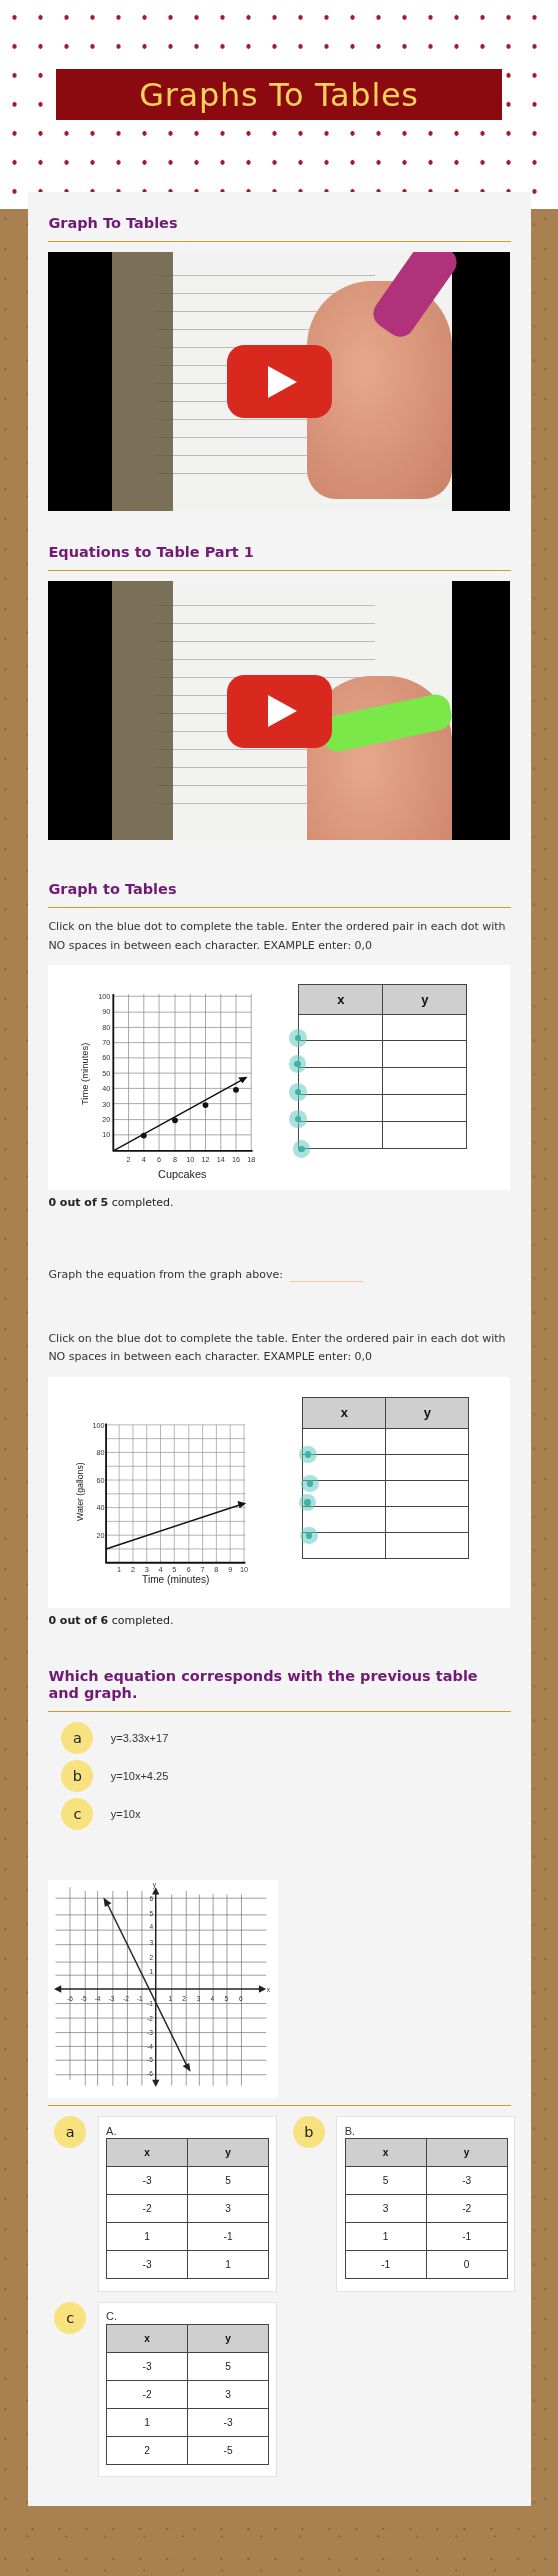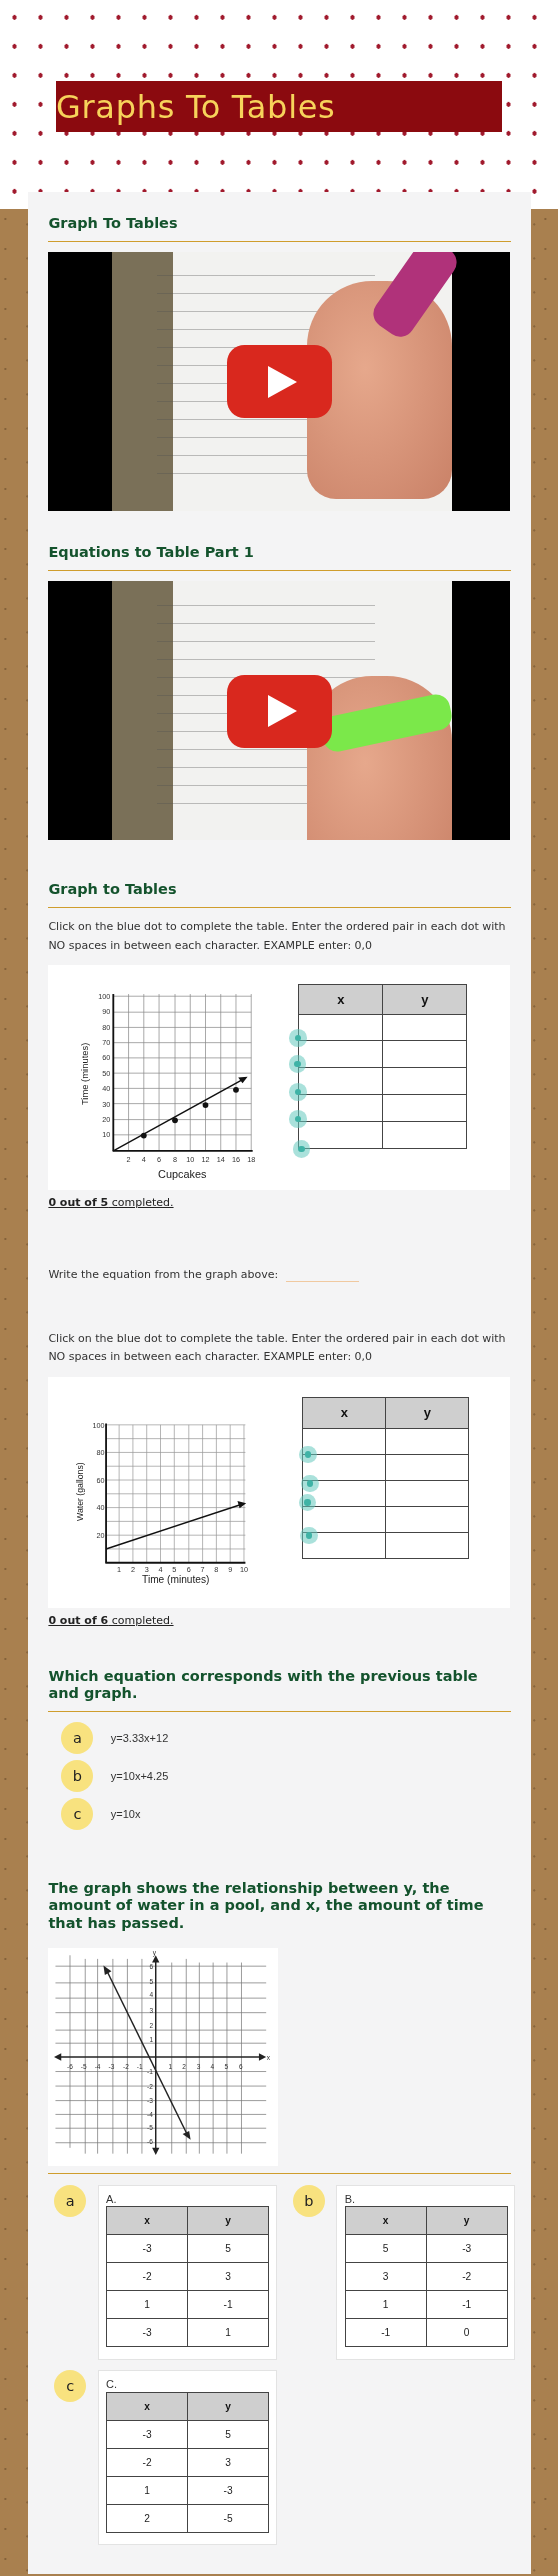--- a/index.html
+++ b/index.html
@@ -16,43 +16,43 @@
   .header {
     height: 209px;
     background-color: #fff;
     background-image: radial-gradient(circle, #a0192c 2.2px, transparent 2.5px);
     background-size: 26px 29px;
     background-position: 1.5px 2.9px;
     position: relative;
   }
   .title-banner {
     position: absolute;
-    left: 56px; top: 81px;
+    left: 56px; top: 69px;
     width: 446px; height: 51px;
     background: #8b0a0f;
-    display: flex; align-items: center; justify-content: flex-start;
+    display: flex; align-items: center; justify-content: center;
   }
   .title-banner h1 {
     font-family: "DejaVu Sans", sans-serif;
     font-weight: normal;
     font-size: 32px;
     color: #f7d35b;
     letter-spacing: 0.7px;
   }
   .card {
     position: relative;
     margin: -17.4px 28px 0 28px;
     width: 503px;
     background: #f4f4f5;
     padding: 0 20.4px 29px 20.4px;
   }
   .section-title {
     font-family: "DejaVu Sans", sans-serif;
     font-size: 14.5px;
-    color: #14532d;
+    color: #701a75;
     padding-bottom: 8.7px;
     border-bottom: 1.1px solid #cf9d2d;
     margin-bottom: 10.2px;
     line-height: 1.2;
   }
   .section { padding-top: 23px; }
   .p-text { font-size: 11px; color: #333; line-height: 1.65; margin-bottom: 10.2px; }
   .video {
     position: relative;
     width: 462px; height: 259px;
@@ -113,21 +113,21 @@
     background: #cfcfcf; font-weight: bold; font-size: 13px; color: #111;
     border: 1.5px solid #444; height: 30.5px;
   }
   table.xy td { border: 1.5px solid #444; background: #fff; text-align: center; font-size: 10.2px; color: #222; }
   .hotspot {
     position: absolute; width: 17.4px; height: 17.4px; border-radius: 50%;
     background: rgba(100,200,190,0.55);
     display: flex; align-items: center; justify-content: center; cursor: pointer;
   }
   .hotspot::after { content: ""; width: 6.5px; height: 6.5px; border-radius: 50%; background: #3fb3a6; }
-  .completed { font-size: 11px; color: #222; margin: 5.8px 0 0 0; text-decoration: underline; }
+  .completed { font-size: 11px; color: #222; margin: 5.8px 0 0 0; }
   .completed b { font-weight: bold; }
   .equation-line { font-size: 11px; color: #333; margin: 57px 0 0 0; display: flex; align-items: center; gap: 7.3px; }
   .equation-input {
     width: 73px; height: 16px; border: none; border-bottom: 0.7px solid #f0c9a0;
     background: transparent; font-size: 11px;
   }
   .choice { display: flex; align-items: center; gap: 17.4px; margin: 5.8px 0 5.8px 13px; }
   .choice-letter {
     width: 32px; height: 32px; border-radius: 50%;
     background: #f8e27f;
@@ -275,21 +275,21 @@
         <div class="hotspot" style="left:16px;top:57px"></div>
         <div class="hotspot" style="left:15.3px;top:83px"></div>
         <div class="hotspot" style="left:16px;top:111px"></div>
         <div class="hotspot" style="left:16px;top:138px"></div>
         <div class="hotspot" style="left:19.6px;top:168px"></div>
       </div>
     </div>
     <p class="completed"><b>0 out of 5</b><span> completed.</span></p>
 
     <div class="equation-line">
-      <span>Write the equation from the graph above:</span>
+      <span>Graph the equation from the graph above:</span>
       <input class="equation-input" type="text" value="" style="">
     </div>
   </div>
 
   <div class="section" style="padding-top:48px">
     <p class="p-text">Click on the blue dot to complete the table. Enter the ordered pair in each dot with NO spaces in between each character. EXAMPLE enter: 0,0</p>
     <div class="interactive-box" style="padding-top:13px">
       <div class="graph-wrap">
         <svg width="225" height="196" viewBox="0 0 310 270">
           <g stroke="#999" stroke-width="1">
@@ -376,34 +376,33 @@
         <div class="hotspot" style="left:27px;top:137px"></div>
       </div>
     </div>
     <p class="completed"><b>0 out of 6</b><span> completed.</span></p>
   </div>
 
   <div class="section" style="padding-top:41px">
     <h2 class="section-title">Which equation corresponds with the previous table and graph.</h2>
     <div class="choice">
       <div class="choice-letter">a</div>
-      <div class="choice-text">y=3.33x+12</div>
+      <div class="choice-text">y=3.33x+17</div>
     </div>
     <div class="choice">
       <div class="choice-letter">b</div>
       <div class="choice-text">y=10x+4.25</div>
     </div>
     <div class="choice">
       <div class="choice-letter">c</div>
       <div class="choice-text">y=10x</div>
     </div>
   </div>
 
   <div class="section" style="padding-top:44px">
-    <h2 class="section-title" style="border-bottom:none;padding-bottom:5.8px">The graph shows the relationship between y, the amount of water in a pool, and x, the amount of time that has passed.</h2>
     <div class="plain-graph">
       <svg width="230" height="218" viewBox="0 0 316 300">
         <g stroke="#777" stroke-width="1">
           <line x1="10" y1="25" x2="300" y2="25"></line>
             <line x1="10" y1="48" x2="300" y2="48"></line>
             <line x1="10" y1="69" x2="300" y2="69"></line>
             <line x1="10" y1="89" x2="300" y2="89"></line>
             <line x1="10" y1="113" x2="300" y2="113"></line>
             <line x1="10" y1="131" x2="300" y2="131"></line>
           <line x1="10" y1="170" x2="300" y2="170"></line>

